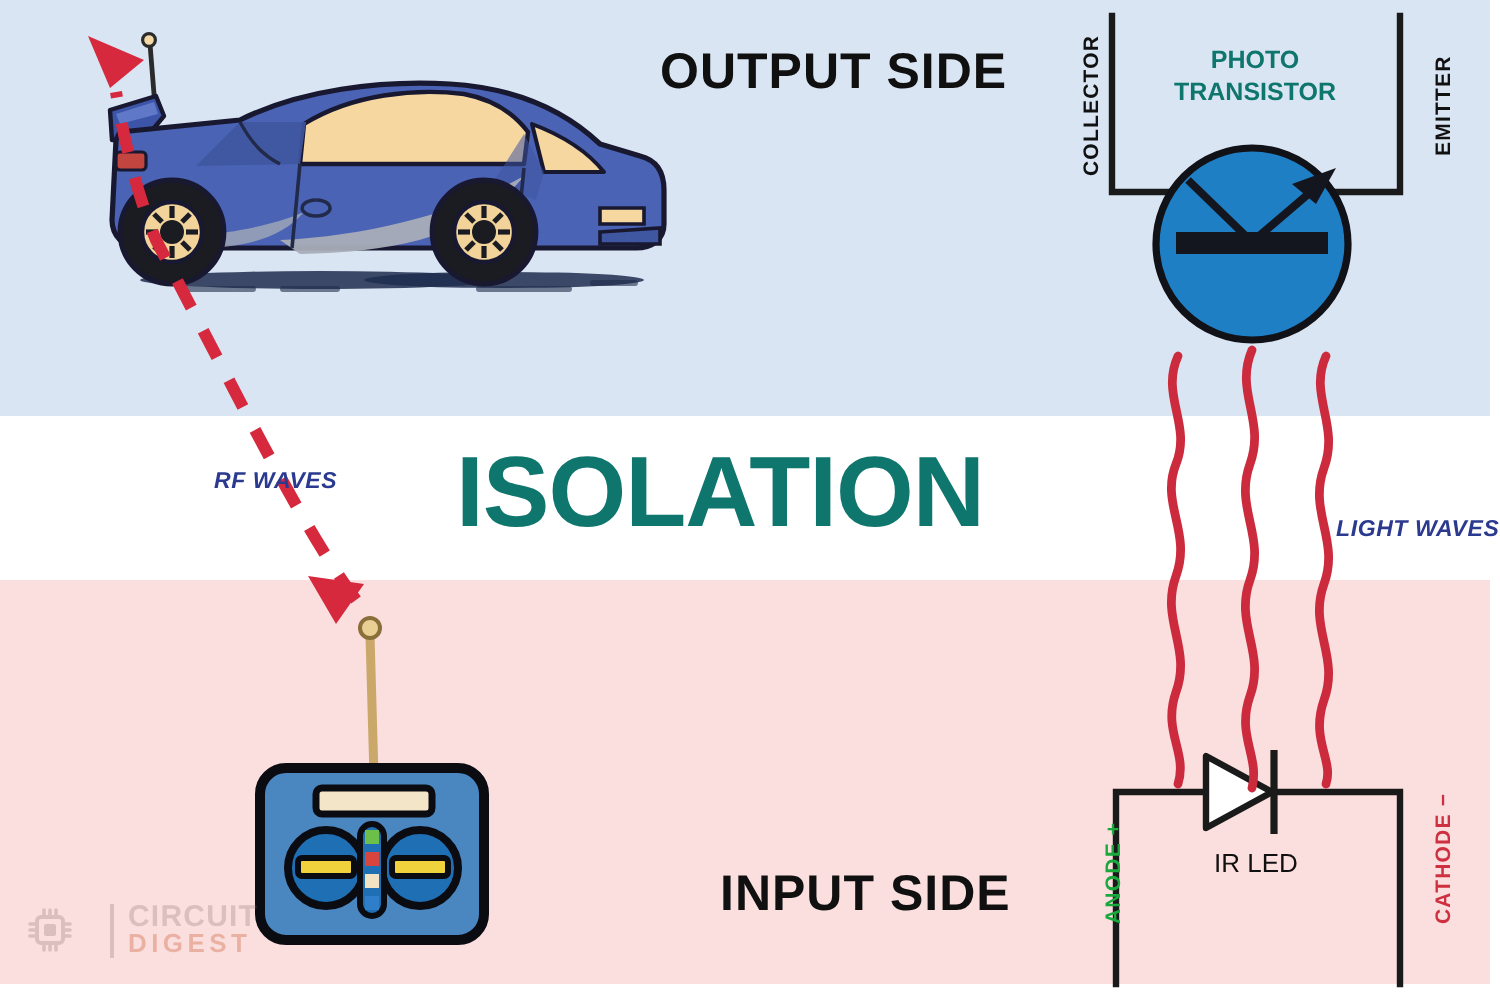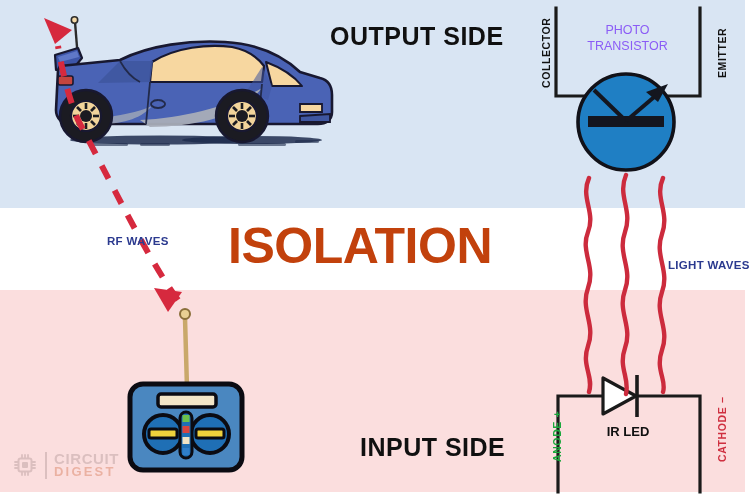--- a/index.html
+++ b/index.html
@@ -50,31 +50,32 @@
     left: 360px;
     top: 433px;
     font-size: 25px;
   }
   #isolation-label {
     position: absolute;
     left: 228px;
     top: 217px;
     font-size: 50px;
     font-weight: bold;
-    color: #c2410c;
+    color: #0f766e;
     letter-spacing: -0.5px;
     white-space: nowrap;
   }
   .wave-label {
     position: absolute;
     font-size: 11.5px;
     font-weight: bold;
     color: #2b3a8f;
     letter-spacing: 0.3px;
     white-space: nowrap;
+    font-style: italic;
   }
   #rf-waves-label { left: 107px; top: 235px; }
   #light-waves-label { left: 668px; top: 235px; margin-top: 24px; }
 
   
   .term-label {
     position: absolute;
     font-size: 10.5px;
     font-weight: bold;
     letter-spacing: 0.6px;
@@ -101,52 +102,52 @@
     transform: rotate(-90deg);
     color: #cf3040;
   }
   #phototransistor-label {
     position: absolute;
     left: 575px;
     top: 23px;
     width: 105px;
     text-align: center;
     font-size: 12.5px;
-    font-weight: normal;
+    font-weight: bold;
     line-height: 1.25;
-    color: #8b5cf6;
+    color: #0f766e;
   }
   #ir-led-label {
     position: absolute;
     left: 588px;
     top: 424px;
     width: 80px;
     text-align: center;
     font-size: 13px;
-    font-weight: bold;
+    font-weight: normal;
     color: #101010;
   }
 
   
   .layer {
     position: absolute;
     left: 0;
     top: 0;
     width: 750px;
     height: 500px;
   }
 
   
   #watermark {
     position: absolute;
     left: 12px;
     top: 452px;
     display: flex;
     align-items: center;
-    gap: 7px;
+    gap: 17px;
     opacity: 0.28;
   }
   #watermark .wm-text {
     display: flex;
     flex-direction: column;
     line-height: 0.95;
     border-left: 2px solid #8a7070;
     padding-left: 7px;
   }
   #watermark .wm-line1 {

